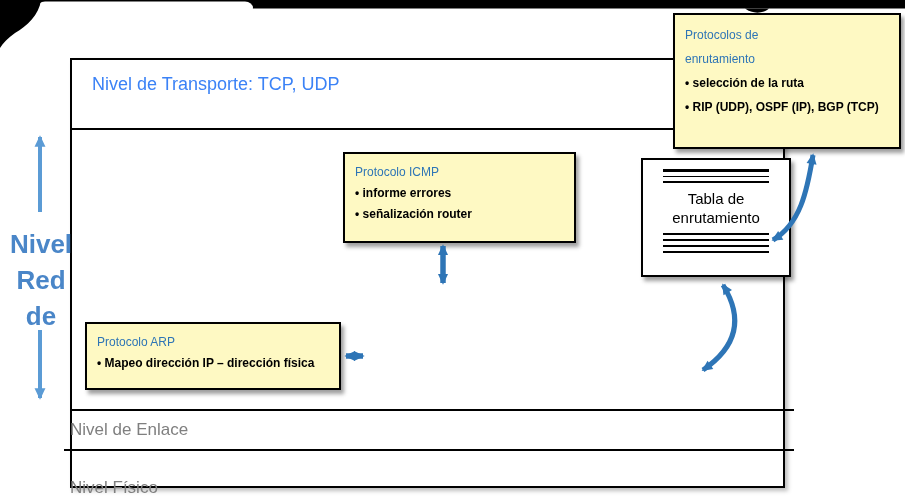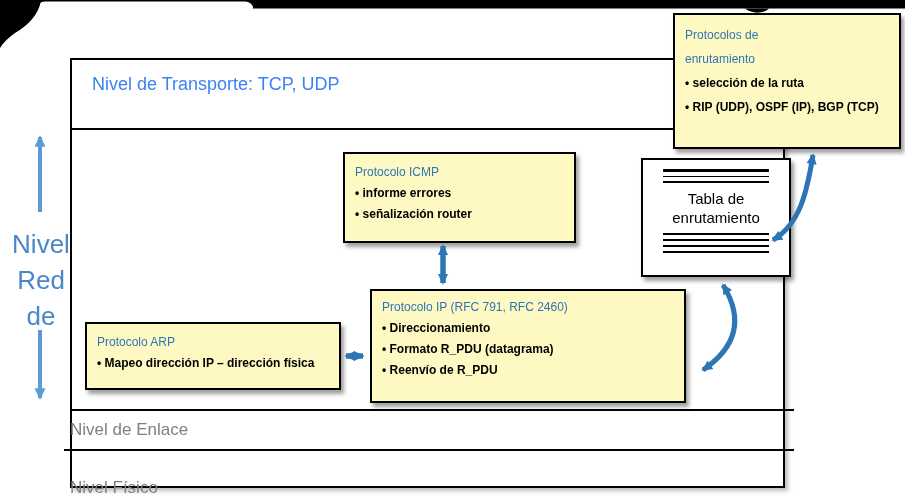--- a/index.html
+++ b/index.html
@@ -40,21 +40,21 @@
   }
   .rule{width:72%;margin:4px auto 0 auto;background:#000;}
   .rule.thick{height:2.5px;}
   .rule.thin{height:1.5px;}
   .tbox .tlabel{
     text-align:center;font-size:15px;line-height:19px;color:#000;margin:6px 4px;
   }
   
   .side-label{
     position:absolute;left:3px;top:226px;width:76px;text-align:center;
-    color:#4a86c8;font-size:26px;line-height:36px;
+    color:#4a86c8;font-size:26px;line-height:36px;font-weight:bold;
   }
   .abs-svg{position:absolute;left:0;top:0;pointer-events:none;}
 </style>
 </head>
 <body>
 
 <div class="stage">
 
   <div class="outer-box"></div>
   <div class="hline" style="left:70px;top:128px;width:715px;"></div>
@@ -88,26 +88,20 @@
     <div class="rule thick" style="margin-top:0;"></div>
     <div class="rule thin"></div>
     <div class="rule thin"></div>
     <div class="tlabel">Tabla de enrutamiento</div>
     <div class="rule thick"></div>
     <div class="rule thin"></div>
     <div class="rule thick"></div>
     <div class="rule thin"></div>
   </div>
 
-  <div class="cbox" style="left:370px;top:289px;width:316px;height:114px;padding-top:6px;">
-    <div class="title">Protocolo IP (RFC 791, RFC 2460)</div>
-    <div class="bullet">• Direccionamiento</div>
-    <div class="bullet">• Formato R_PDU (datagrama)</div>
-    <div class="bullet">• Reenvío de R_PDU</div>
-  </div>
 
   <div class="cbox" style="left:85px;top:322px;width:256px;height:68px;">
     <div class="title">Protocolo ARP</div>
     <div class="bullet">• Mapeo dirección IP – dirección física</div>
   </div>
 
   <svg class="abs-svg" width="905" height="498">
     <defs>
       <marker id="mB" viewBox="0 0 10 10" refX="8" refY="5" markerWidth="13" markerHeight="12" orient="auto-start-reverse" markerUnits="userSpaceOnUse">
         <path d="M0.5,0.8 L9.4,5 L0.5,9.2 Z" fill="#2e75b6"></path>

